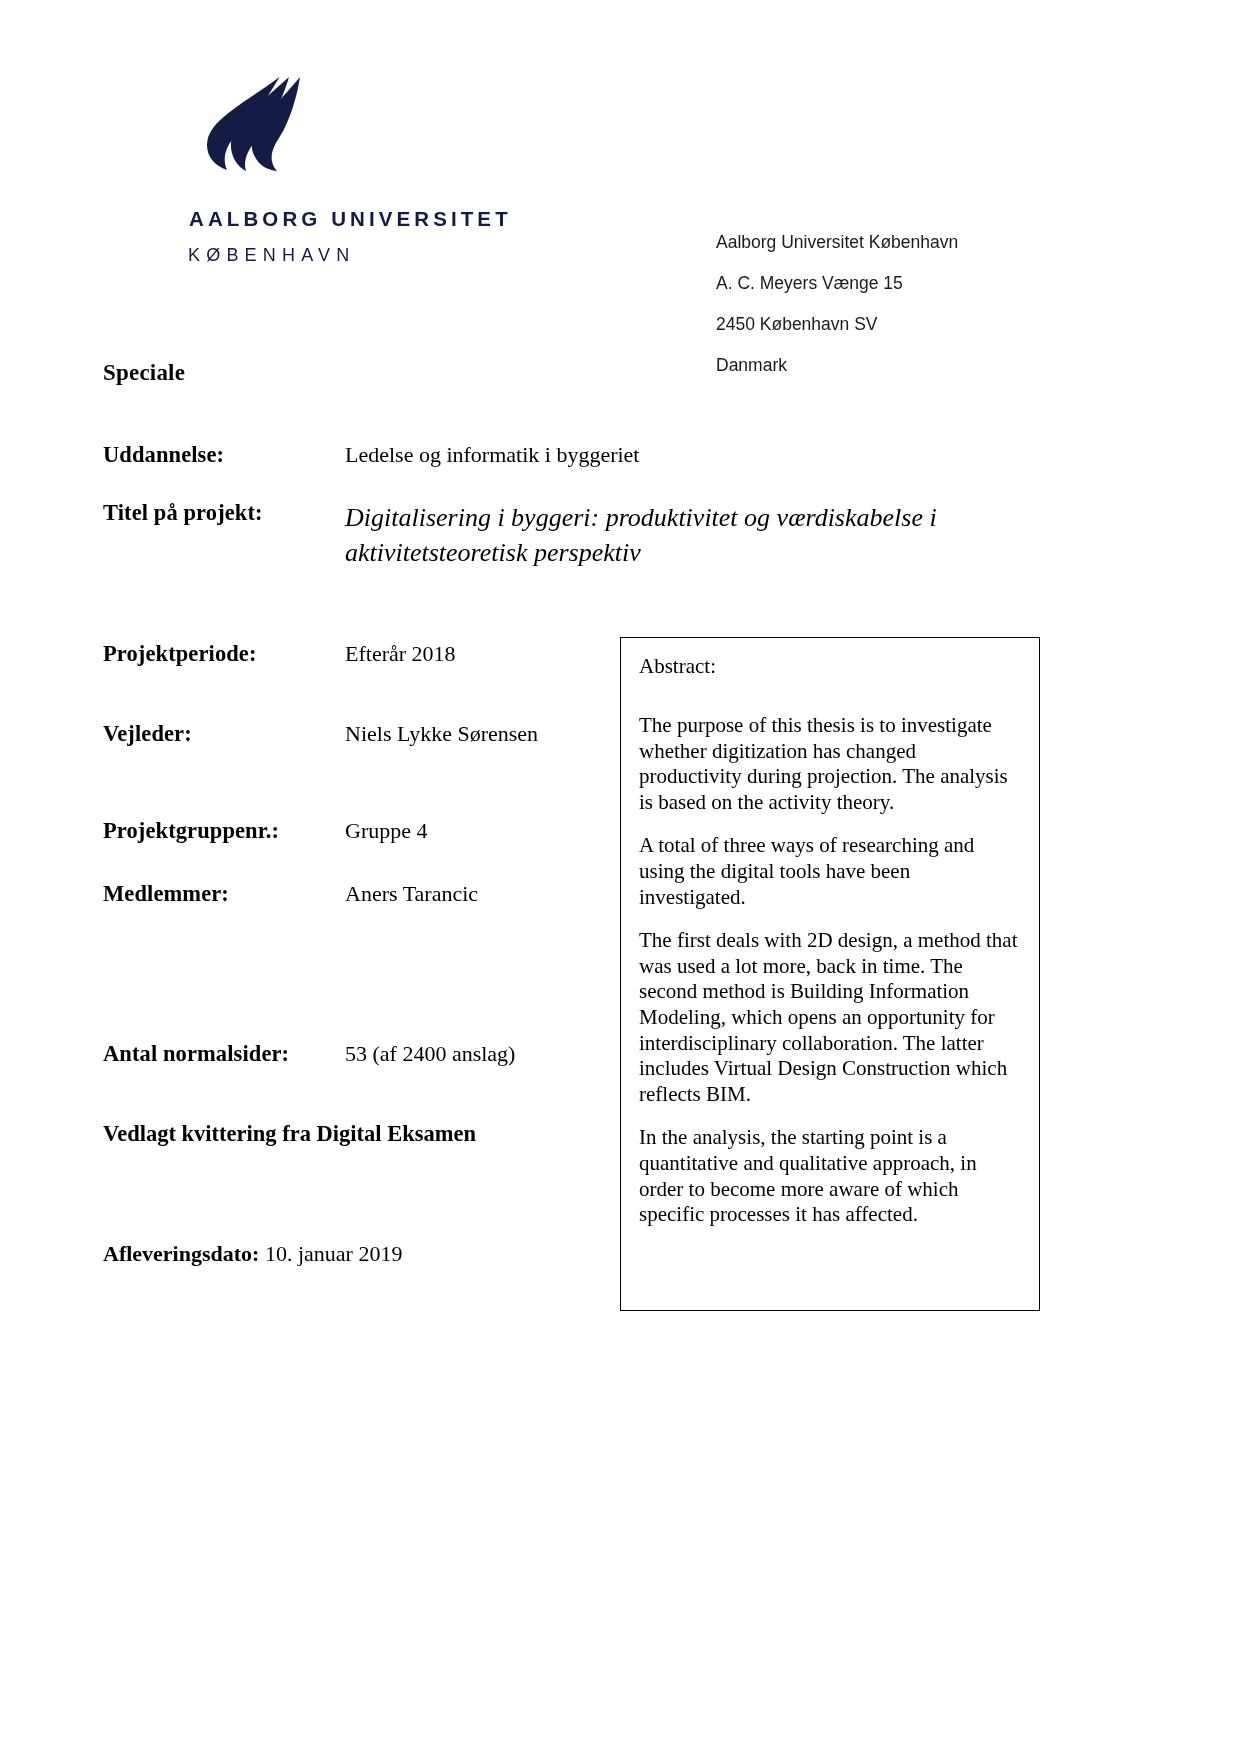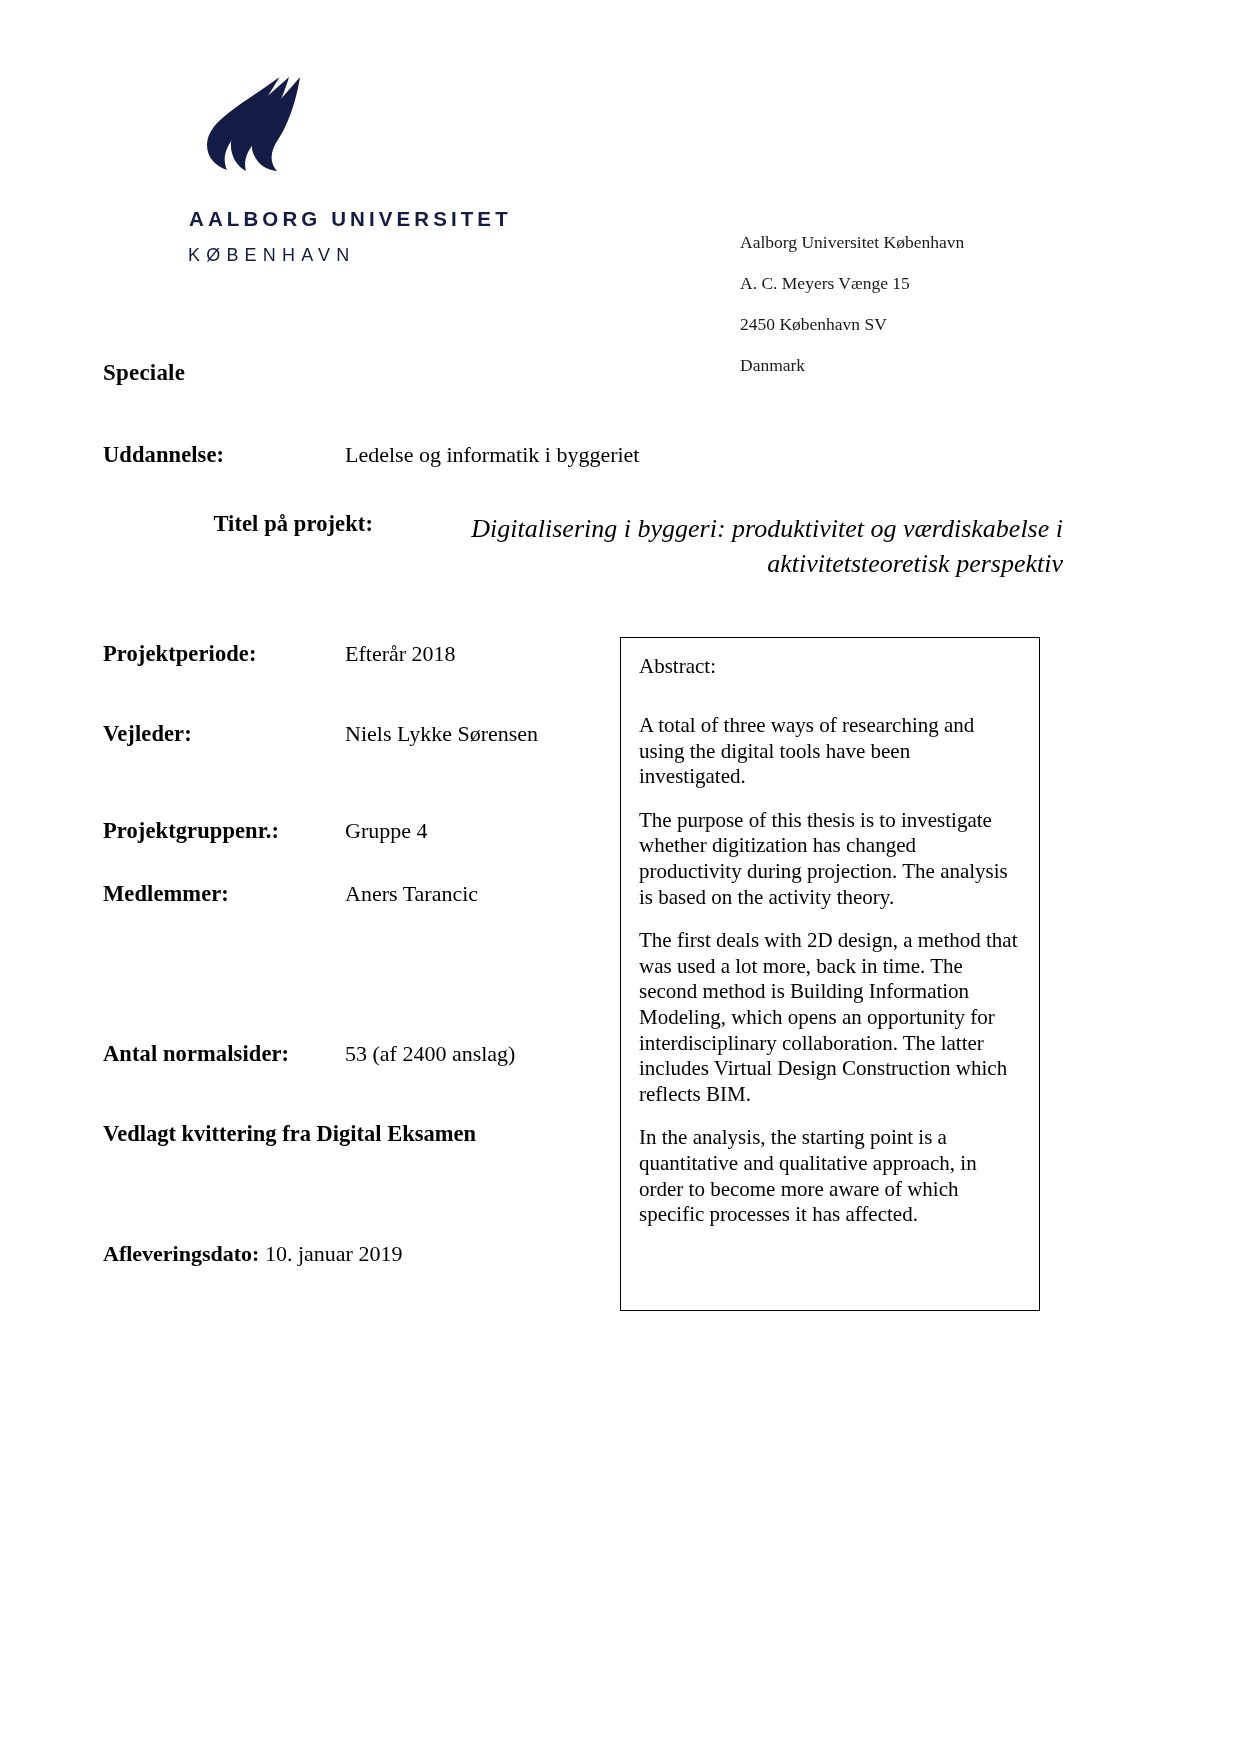--- a/index.html
+++ b/index.html
@@ -55,23 +55,23 @@
     font-size: 18px;
     letter-spacing: 6.2px;
     white-space: nowrap;
     text-align: left;
     padding-right: 36px;
   }
 
   
   .address-block {
     position: absolute;
-    left: 740px;
+    left: 716px;
     top: 222px;
-    font-family: Liberation Serif, serif;
+    font-family: Liberation Sans, sans-serif;
     font-size: 17.5px;
     color: #1a1a1a;
     line-height: 41px;
   }
   .address-line { white-space: nowrap; }
 
   
   .speciale {
     position: absolute;
     left: 103px;
@@ -103,21 +103,21 @@
   }
   .meta-value.title {
     font-style: italic;
     font-size: 26px;
     line-height: 35px;
     max-width: 690px;
   }
 
   .row-uddannelse { top: 442px; }
   .row-semester   { top: 483px; }
-  .row-titel      { top: 511px; text-align: right; }
+  .row-titel      { top: 500px; }
   .row-periode    { top: 641px; }
   .row-vejleder   { top: 721px; }
   .row-gruppe     { top: 801px; margin-top: 17px; }
   .row-medlemmer  { top: 881px; }
   .row-normalsider{ top: 1041px; }
 
   .vedlagt {
     position: absolute;
     left: 103px;
     top: 1121px;
@@ -211,19 +211,19 @@
 
   <div class="vedlagt">Vedlagt kvittering fra Digital Eksamen</div>
 
   <div class="aflevering">
     <b>Afleveringsdato:</b>
     <span>10. januar 2019</span>
   </div>
 
   <div class="abstract-box">
     <div class="abstract-title">Abstract:</div>
+    <p class="abstract-p">The purpose of this thesis is to investigate whether digitization has changed productivity during projection. The analysis is based on the activity theory.</p>
     <p class="abstract-p">A total of three ways of researching and using the digital tools have been investigated.</p>
-    <p class="abstract-p">The purpose of this thesis is to investigate whether digitization has changed productivity during projection. The analysis is based on the activity theory.</p>
     <p class="abstract-p">The first deals with 2D design, a method that was used a lot more, back in time. The second method is Building Information Modeling, which opens an opportunity for interdisciplinary collaboration. The latter includes Virtual Design Construction which reflects BIM.</p>
     <p class="abstract-p">In the analysis, the starting point is a quantitative and qualitative approach, in order to become more aware of which specific processes it has affected.</p>
   </div>
 
 </div>
 
 </body></html>

